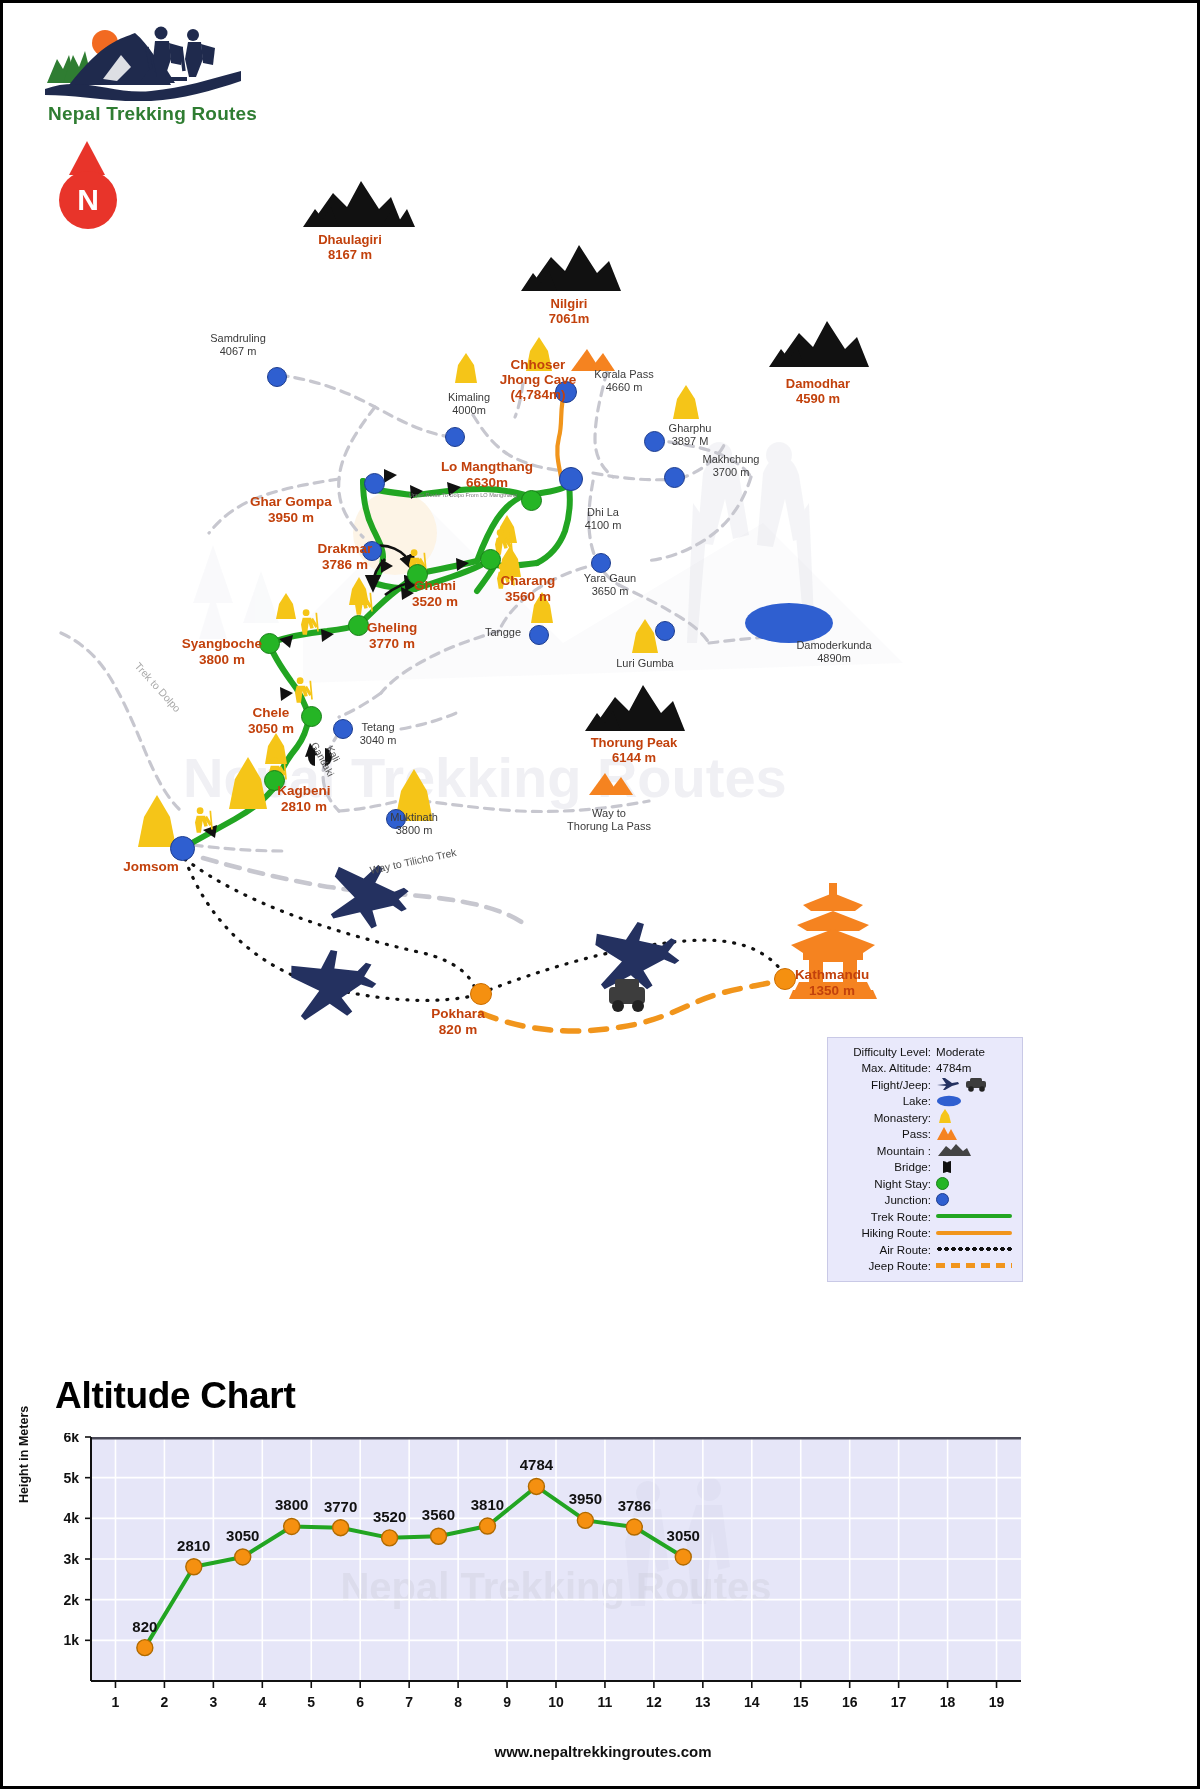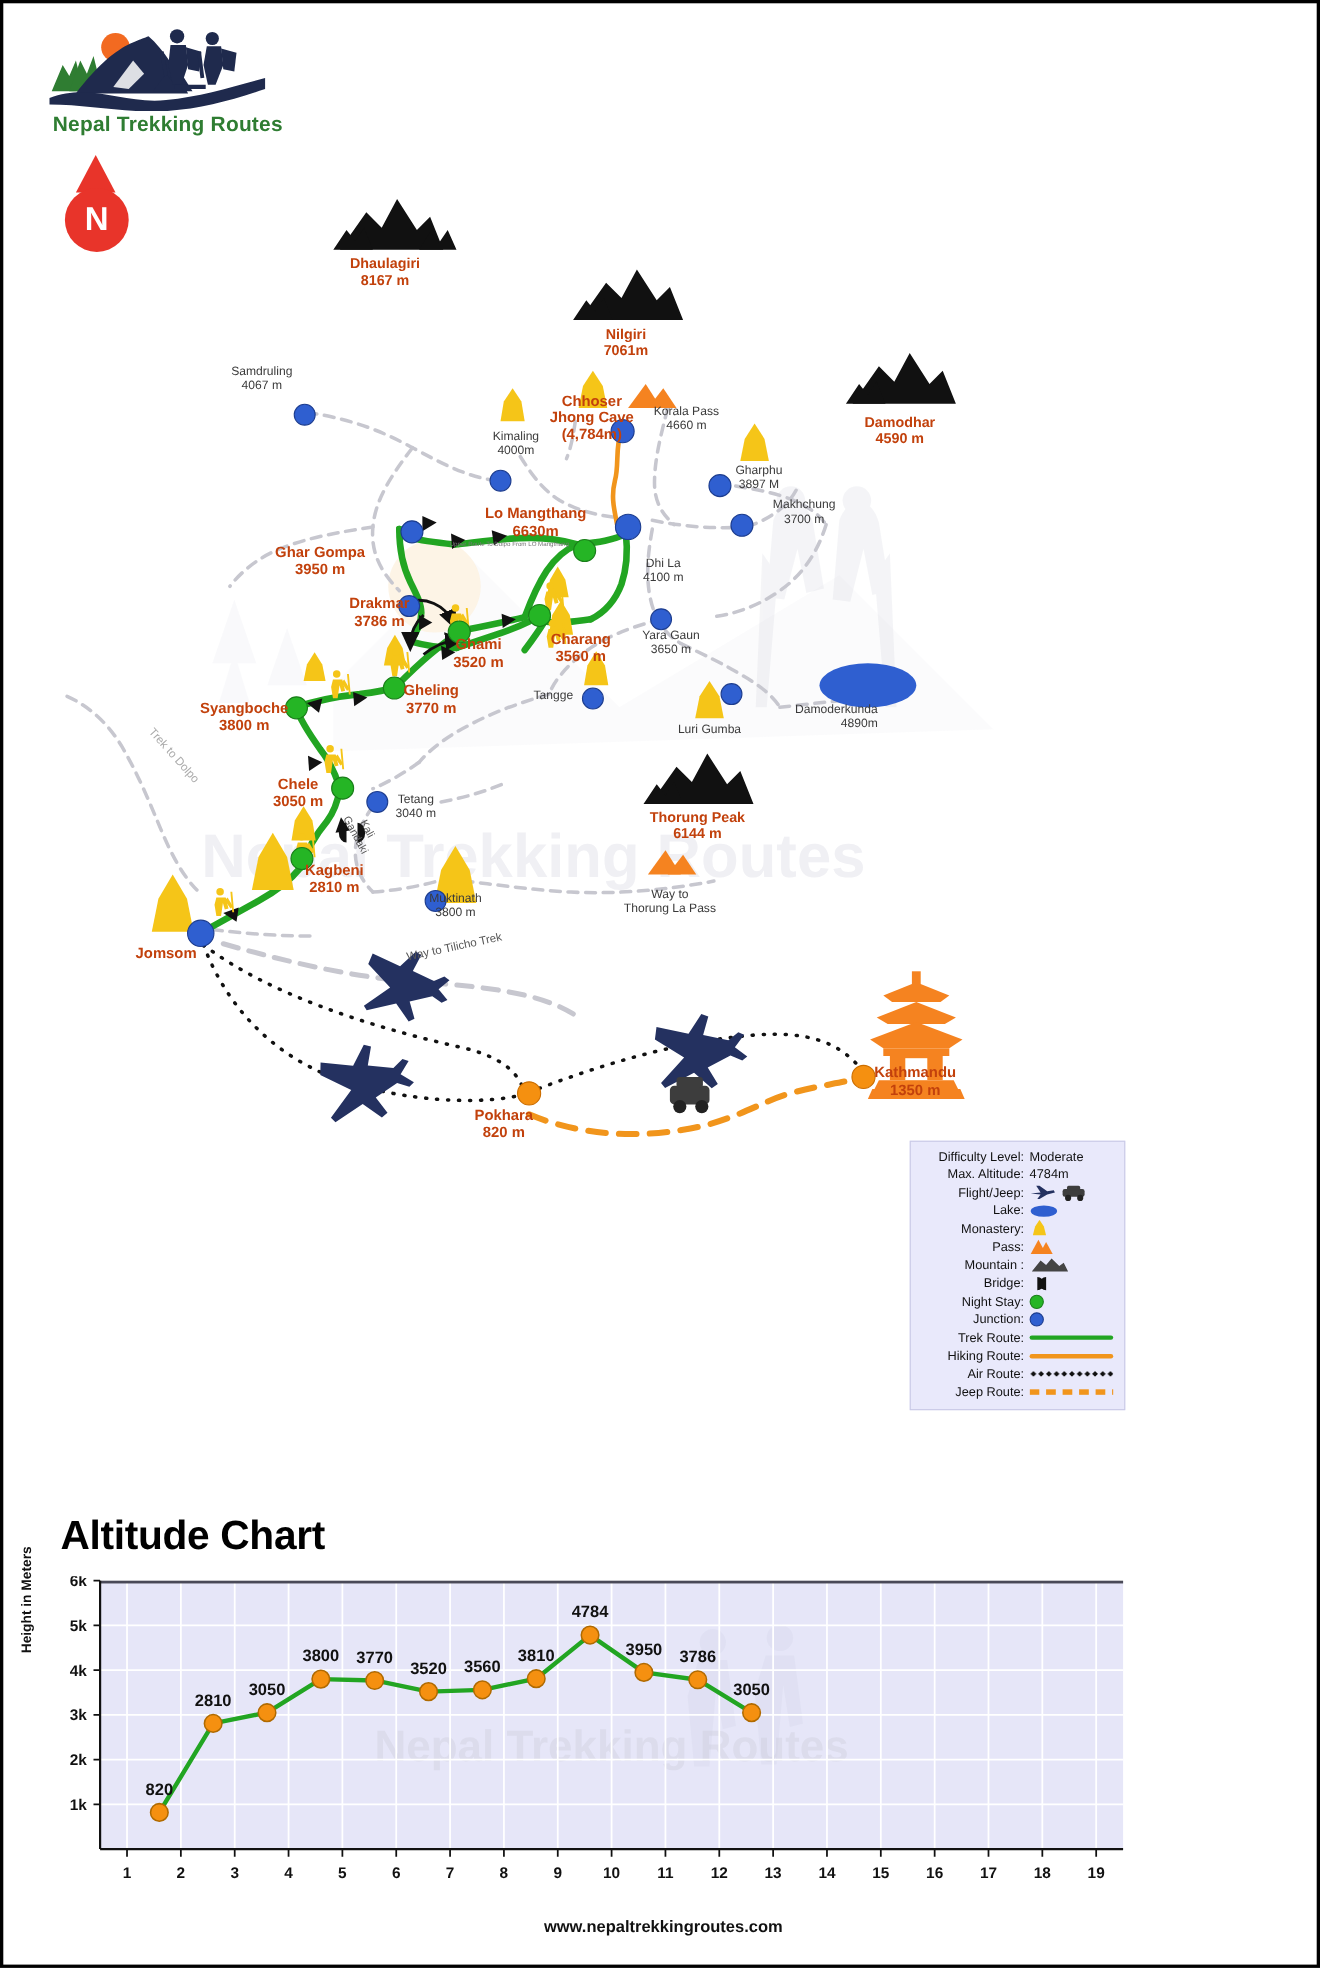--- a/index.html
+++ b/index.html
@@ -495,21 +495,21 @@
       <span>Dhi La</span><br>
       <span>4100 m</span>
     </div>
     <div class="lbl minor" style="left:562px;top:569px;width:90px;">
       <span>Yara Gaun</span><br>
       <span>3650 m</span>
     </div>
     <div class="lbl minor" style="left:600px;top:654px;width:84px;">
       <span>Luri Gumba</span>
     </div>
-    <div class="lbl minor" style="left:697px;top:636px;width:98px;text-align:right;">
+    <div class="lbl minor" style="left:782px;top:636px;width:98px;">
       <span>Damoderkunda</span><br>
       <span>4890m</span>
     </div>
     <div class="lbl minor" style="left:466px;top:623px;width:68px;">
       <span>Tangge</span>
     </div>
     <div class="lbl minor" style="left:340px;top:718px;width:70px;">
       <span>Tetang</span><br>
       <span>3040 m</span>
     </div>

